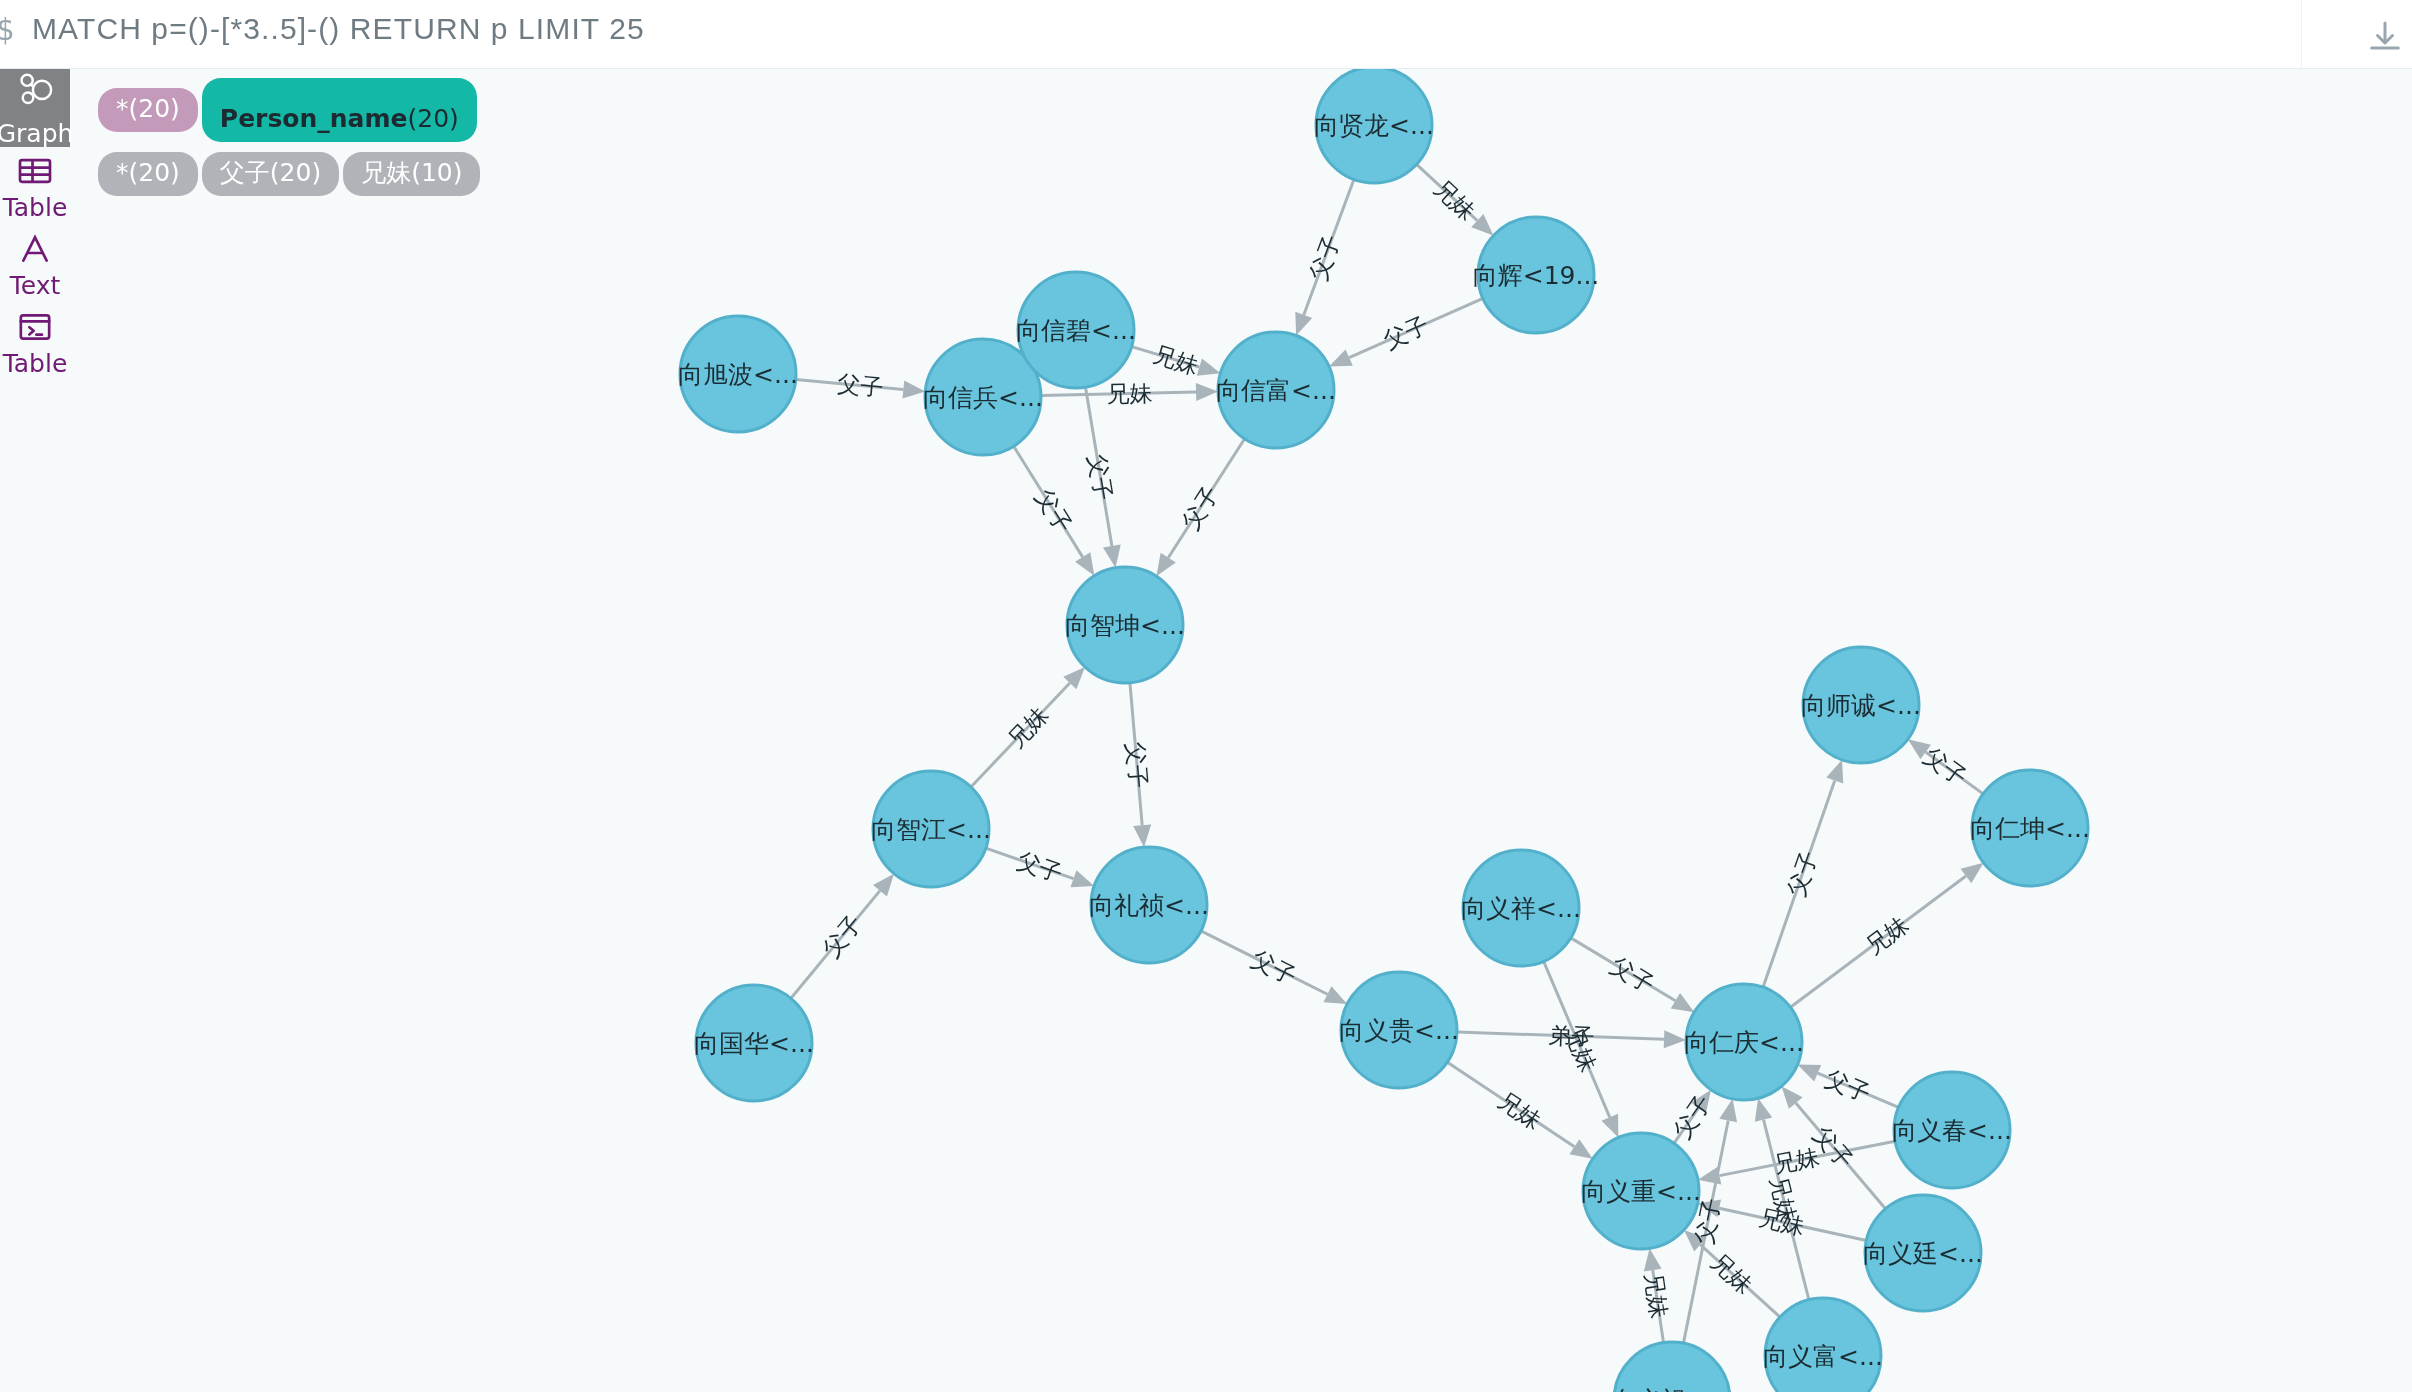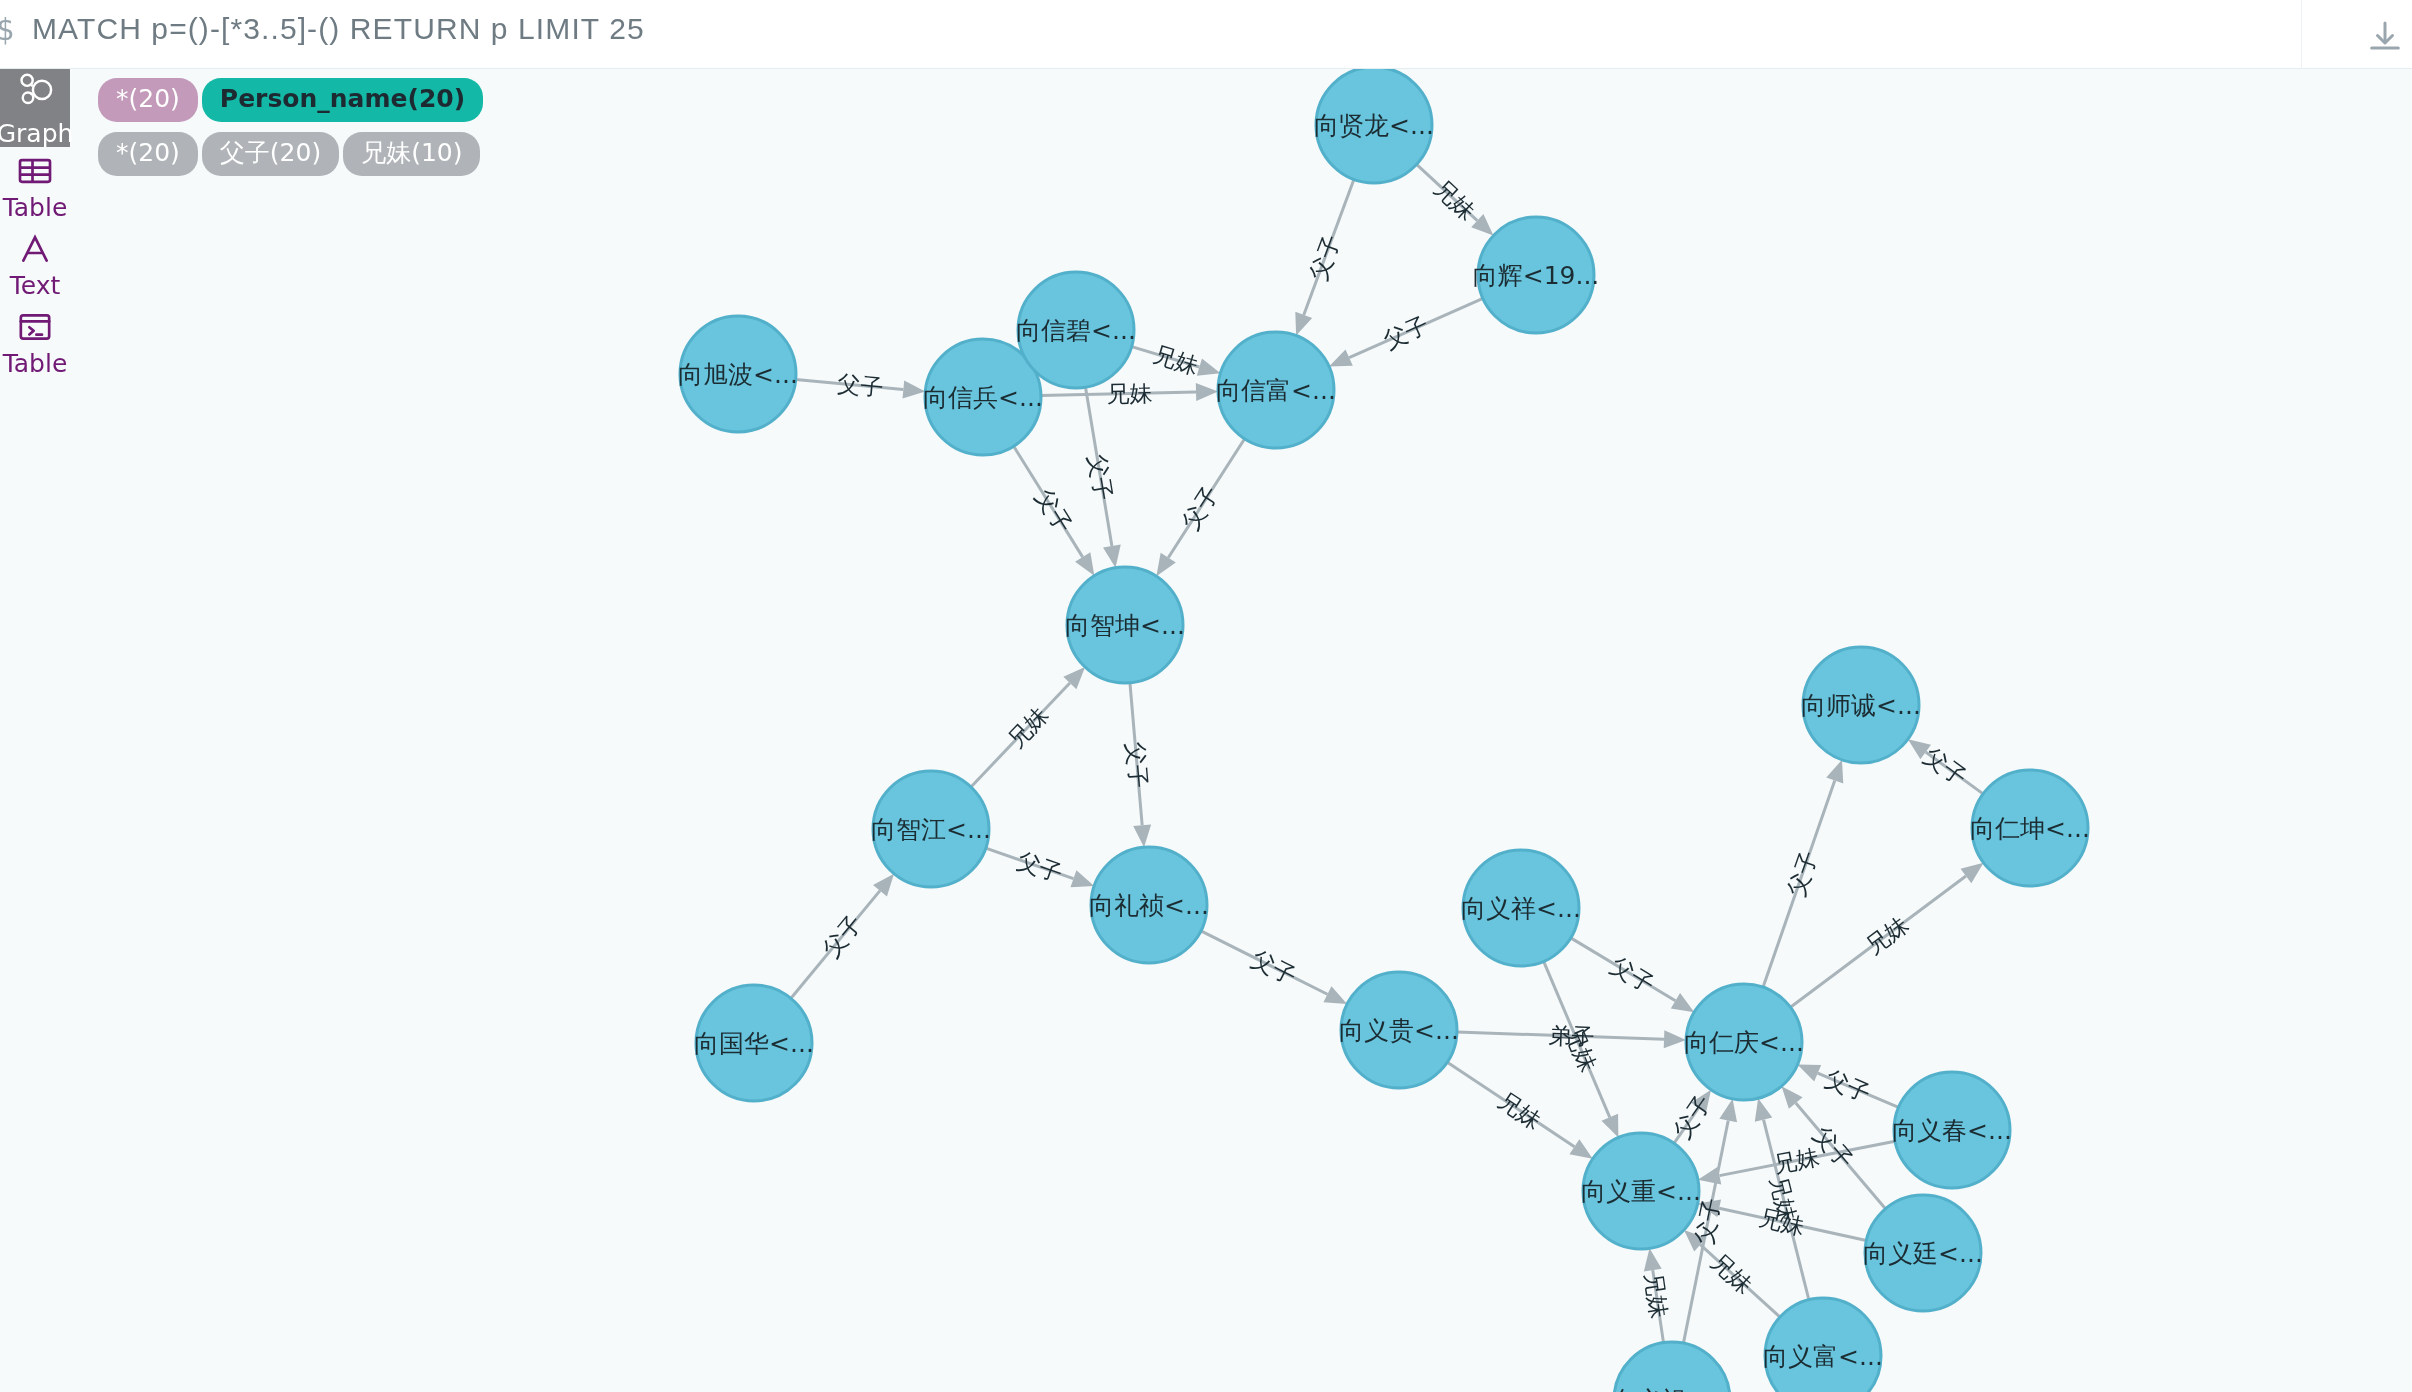--- a/index.html
+++ b/index.html
@@ -58,21 +58,21 @@
   .legend{position:absolute;left:98px;top:78px;width:1200px;}
   .legend-row{display:flex;align-items:center;gap:4px;margin-bottom:10px;}
   .pill{
     display:inline-flex;align-items:baseline;
     border-radius:19px;padding:6px 18px 8px 18px;
     font-size:25px;line-height:30px;white-space:nowrap;
   }
   .pill-star-node{background:#c39ab9;color:#ffffff;}
   .pill-label{background:#14b8a6;color:#1d2a31;}
   .pill-label b{font-weight:bold;}
-  .pill-label .cnt{font-weight:bold;}
+  .pill-label .cnt{font-weight:normal;margin-top:20px;}
   .pill-rel{background:#b0b4b8;color:#ffffff;}
 
   
   .canvas{
     position:absolute;left:70px;top:69px;
     width:2342px;height:1323px;
     overflow:hidden;
   }
   .canvas svg{position:absolute;left:0;top:0;}
   .node-circle{

